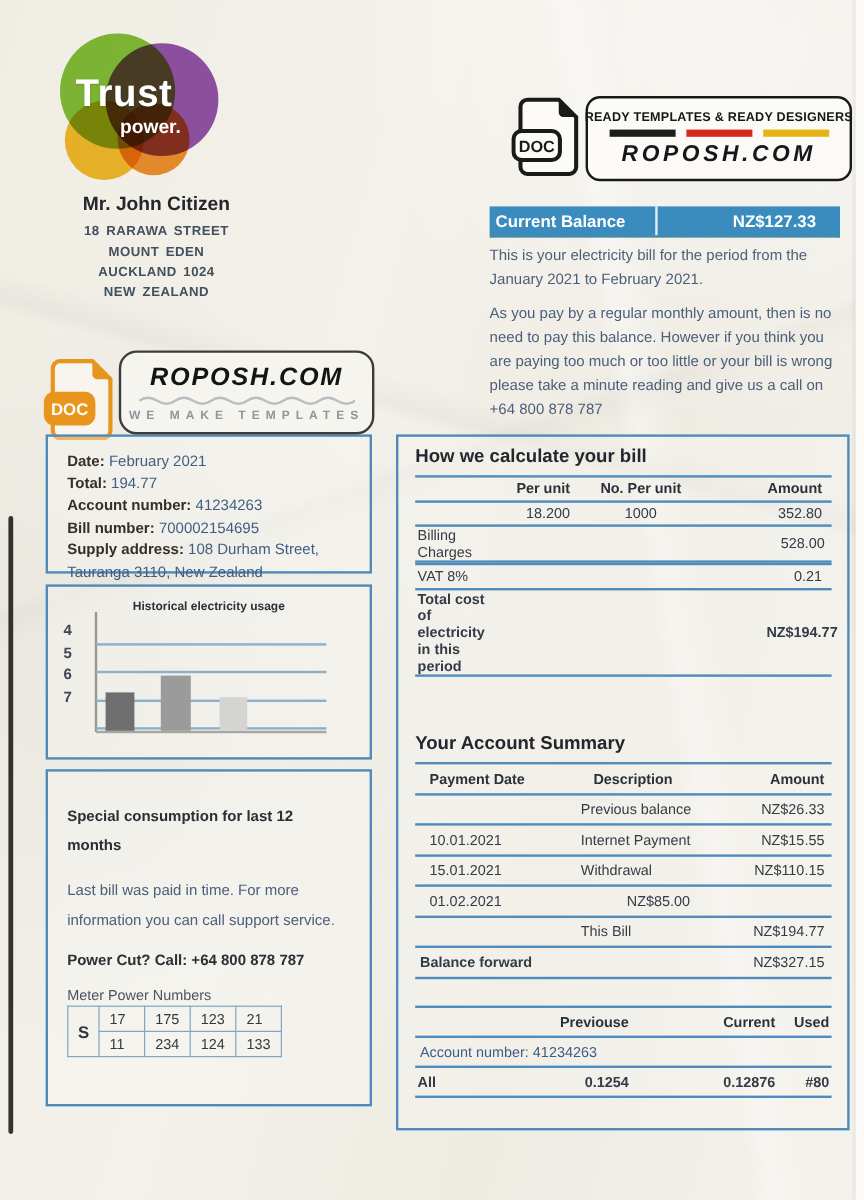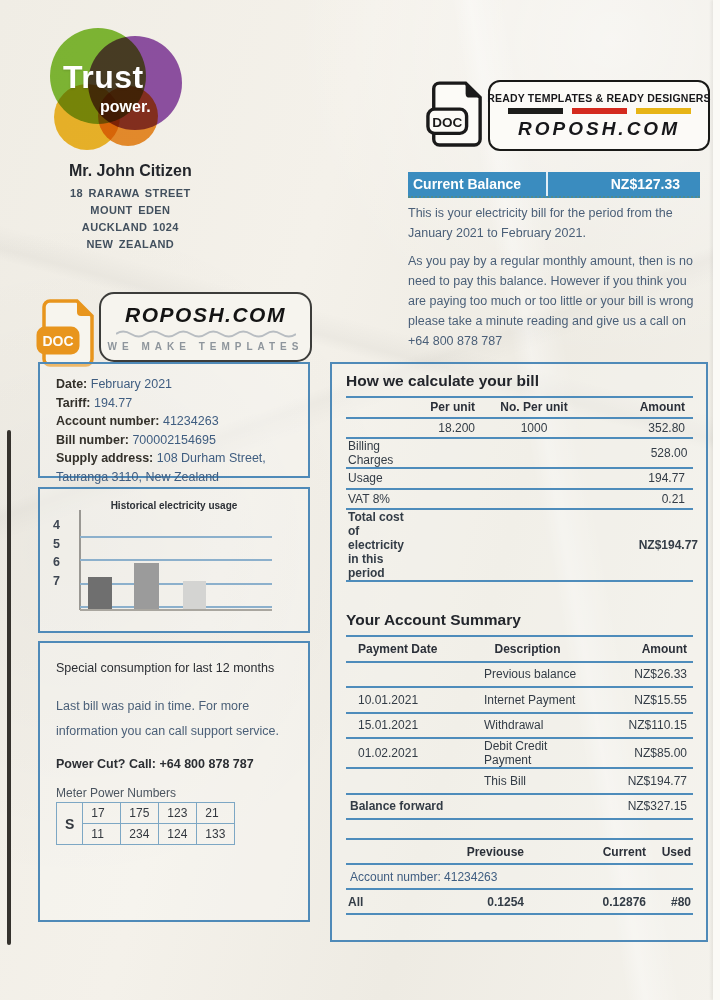--- a/index.html
+++ b/index.html
@@ -90,21 +90,21 @@
     font-size:10px; font-weight:bold; color:#2c3036; }
   .chart-plot { position:absolute; left:40px; top:45px; width:192px; height:76px; }
   .chart-axis { position:absolute; left:-1px; top:-24px; width:2px; height:100px; background:#9a9893; }
   .chart-grid { position:absolute; left:0; width:100%; height:2px; background:#8cb0cc; }
   .chart-base { position:absolute; left:0; bottom:-1px; width:100%; height:2px; background:#a9a69f; }
   .chart-bar  { position:absolute; bottom:1px; }
   .chart-ylabels { position:absolute; left:13px; top:29px; display:flex; flex-direction:column; }
   .chart-ylabels span { height:18.6px; font-size:12.5px; font-weight:bold; color:#3e4652; }
 
   
-  .sp-title { font-size:12.5px; font-weight:normal; color:#2b2e33; line-height:24px; width:230px; }
+  .sp-title { font-size:12.5px; font-weight:bold; color:#2b2e33; line-height:24px; width:230px;margin-top:12px; }
   .sp-body  { margin-top:14px; font-size:12.5px; line-height:25px; color:#4a5f78; width:235px; }
   .sp-cut   { margin-top:13px; font-size:12.5px; font-weight:bold; color:#2b2e33; }
   .sp-meter-label { margin-top:15px; font-size:12px; color:#4a545f; }
   table.meter { border-collapse:collapse; margin-top:2px; }
   table.meter td { border:1.5px solid #7fa8c4; border:1.5px solid #7da7c4; font-size:12px; color:#33383f;
     padding:3px 8px; min-width:38px; }
   table.meter td.s { font-weight:bold; font-size:14px; min-width:20px; text-align:center; }
 
   
   .rbox { position:absolute; left:330px; top:362px; width:378px; height:580px;
@@ -188,21 +188,21 @@
   <div class="badge-mid">
     <div class="site">ROPOSH.COM</div>
     <svg width="180" height="10" viewBox="0 0 180 10">
       <path d="M0,5 Q7,0 15,5 T30,5 T45,5 T60,5 T75,5 T90,5 T105,5 T120,5 T135,5 T150,5 T165,5 T180,5" fill="none" stroke="#b8bdc2" stroke-width="2"></path>
     </svg>
     <div class="tag">WE MAKE TEMPLATES</div>
   </div>
 
   <div class="lbox box-account">
     <div class="acct-line"><b>Date:</b> <span>February 2021</span></div>
-    <div class="acct-line"><b>Tariff:</b> <span>194.77</span></div>
+    <div class="acct-line"><b>Total:</b> <span>194.77</span></div>
     <div class="acct-line"><b>Account number:</b> <span>41234263</span></div>
     <div class="acct-line"><b>Bill number:</b> <span>700002154695</span></div>
     <div class="acct-line"><b>Supply address:</b> <span>108 Durham Street,</span></div>
     <div class="acct-line"><b></b> <span>Tauranga 3110, New Zealand</span></div>
   </div>
 
   <div class="lbox box-chart">
     <div class="chart-title">Historical electricity usage</div>
     <div class="chart-ylabels">
         <span>4</span>
@@ -266,26 +266,20 @@
           <span class="c4">352.80</span>
       </div>
       <div class="rule"></div>
       <div class="grid g-calc">
         <span class="c1">Billing Charges</span>
           <span class="c2"></span>
           <span class="c3"></span>
           <span class="c4">528.00</span>
       </div>
       <div class="rule"></div>
-      <div class="grid g-calc">
-        <span class="c1">Usage</span>
-          <span class="c2"></span>
-          <span class="c3"></span>
-          <span class="c4">194.77</span>
-      </div>
       <div class="rule"></div>
       <div class="grid g-calc">
         <span class="c1">VAT 8%</span>
           <span class="c2"></span>
           <span class="c3"></span>
           <span class="c4">0.21</span>
       </div>
       <div class="rule"></div>
       <div class="grid g-calc bold">
         <span class="c1">Total cost of electricity in this period</span>
@@ -318,21 +312,20 @@
       </div>
       <div class="rule"></div>
       <div class="grid g-sum">
         <span class="c1">15.01.2021</span>
           <span class="c2">Withdrawal</span>
           <span class="c3">NZ$110.15</span>
       </div>
       <div class="rule"></div>
       <div class="grid g-sum">
         <span class="c1">01.02.2021</span>
-          <span class="c2">Debit Credit Payment</span>
           <span class="c3">NZ$85.00</span>
       </div>
       <div class="rule"></div>
       <div class="grid g-sum">
         <span class="c1"></span>
           <span class="c2">This Bill</span>
           <span class="c3">NZ$194.77</span>
       </div>
       <div class="rule"></div>
       <div class="grid g-sum">

